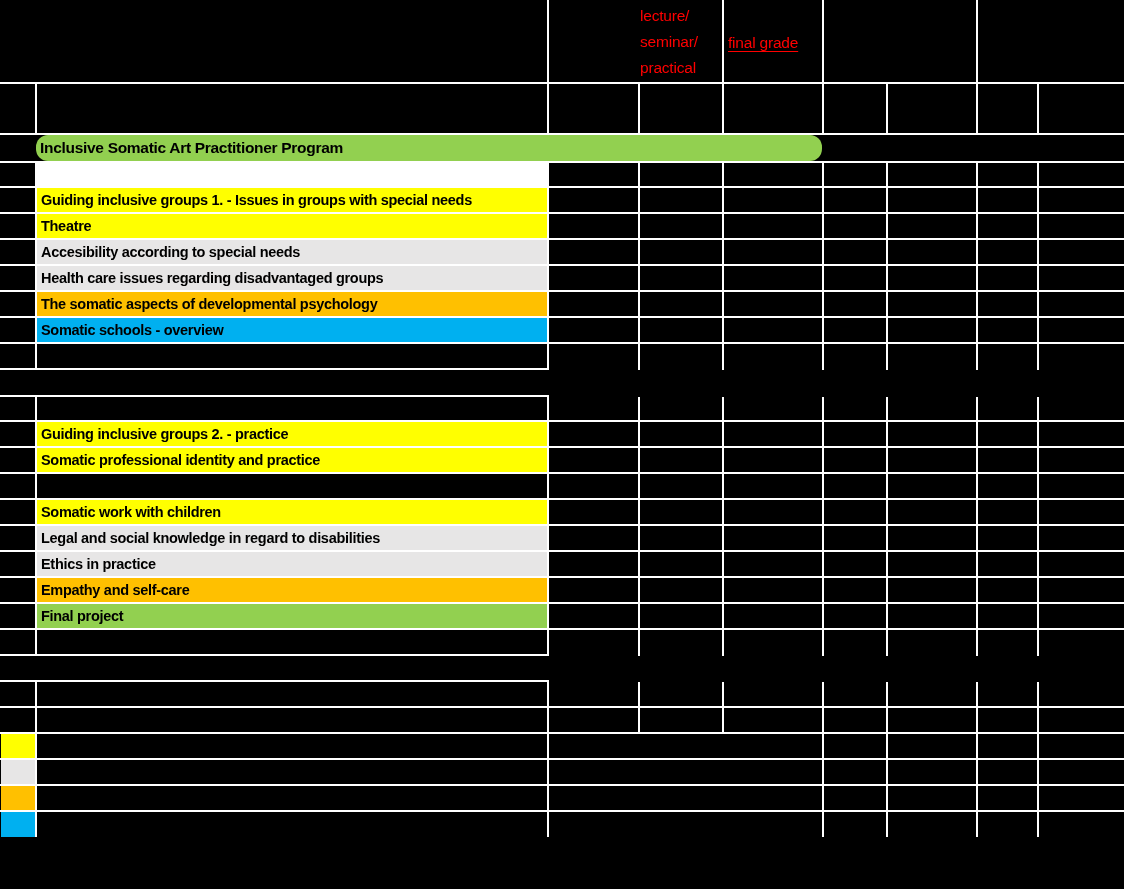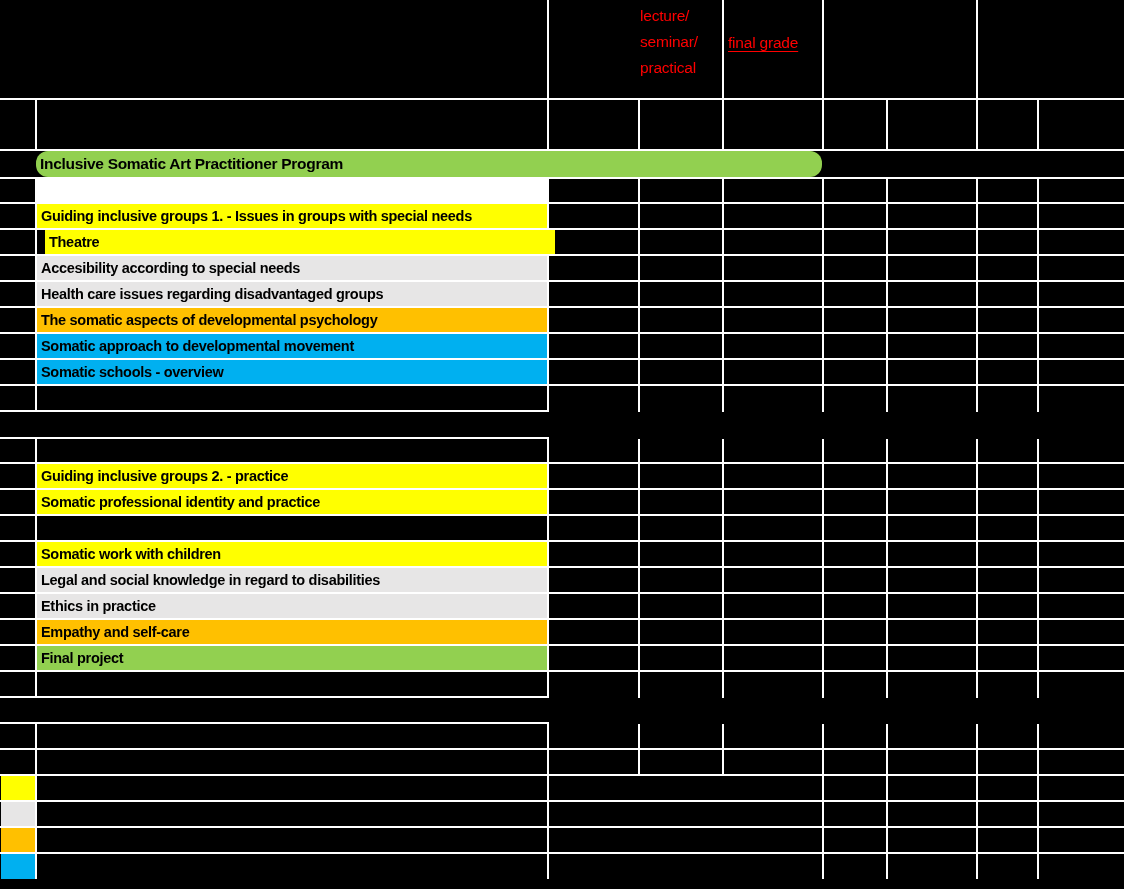--- a/index.html
+++ b/index.html
@@ -4,21 +4,21 @@
 <style>
   * { margin:0; padding:0; box-sizing:border-box; }
   html,body { background:#222; }
   .sheet {
     position:relative; width:1124px; height:889px; background:#000;
     font-family:"Liberation Sans", sans-serif; overflow:hidden;
   }
   .r { position:relative; width:100%; }
   .bb { border-bottom:2px solid #fff; }
   .pb::after { content:""; position:absolute; left:0; bottom:0; width:549px; height:2px; background:#fff; }
-  .h84{height:100px} .h51{height:51px} .h28{height:28px} .h25{height:25px} .h26{height:26px} .h27{height:27px}
+  .h84{height:84px} .h51{height:51px} .h28{height:28px} .h25{height:25px} .h26{height:26px} .h27{height:27px}
 
   .lines-all {
     background-image:linear-gradient(#fff,#fff),linear-gradient(#fff,#fff),linear-gradient(#fff,#fff),linear-gradient(#fff,#fff),linear-gradient(#fff,#fff),linear-gradient(#fff,#fff),linear-gradient(#fff,#fff),linear-gradient(#fff,#fff);
     background-repeat:no-repeat; background-size:2px 100%;
     background-position:35px 0,547px 0,638px 0,722px 0,822px 0,886px 0,976px 0,1037px 0;
     text-align:right;
   }
   .lines-head {
     background-image:linear-gradient(#fff,#fff),linear-gradient(#fff,#fff),linear-gradient(#fff,#fff),linear-gradient(#fff,#fff);
     background-repeat:no-repeat; background-size:2px 100%;
@@ -65,33 +65,30 @@
   </div>
 
   <div class="r h25 bb lines-all">
     <div class="bar white-bar" style="background-color: rgb(255, 255, 255);"></div>
   </div>
 
   <div class="r h26 bb lines-all">
     <div class="bar course" style="background-color: rgb(255, 255, 0);">Guiding inclusive groups 1. - Issues in groups with special needs</div>
   </div>
   <div class="r h26 bb lines-all">
-    <div class="bar course" style="background-color: rgb(255, 255, 0); margin-left: 8px;">Theatre</div>
+    <div class="bar course" style="background-color: rgb(255, 255, 0);">Theatre</div>
   </div>
   <div class="r h26 bb lines-all">
     <div class="bar course" style="background-color: rgb(231, 230, 230);">Accesibility according to special needs</div>
   </div>
   <div class="r h26 bb lines-all">
     <div class="bar course" style="background-color: rgb(231, 230, 230);">Health care issues regarding disadvantaged groups</div>
   </div>
   <div class="r h26 bb lines-all">
     <div class="bar course" style="background-color: rgb(255, 192, 0);">The somatic aspects of developmental psychology</div>
-  </div>
-  <div class="r h26 bb lines-all">
-    <div class="bar course" style="background-color: rgb(0, 176, 240);">Somatic approach to developmental movement</div>
   </div>
   <div class="r h26 bb lines-all">
     <div class="bar course" style="background-color: rgb(0, 176, 240);">Somatic schools - overview</div>
   </div>
 
   <div class="r h26 pb lines-all"></div>
   <div class="r h27 pb"></div>
   <div class="r h25 bb lines-all"></div>
 
   <div class="r h26 bb lines-all">

